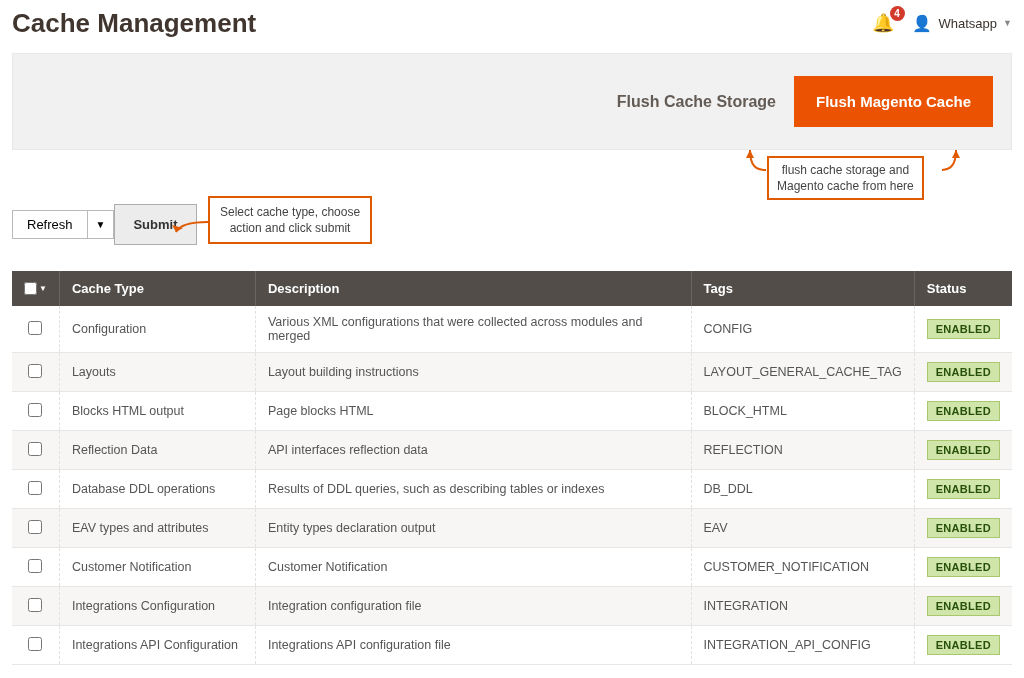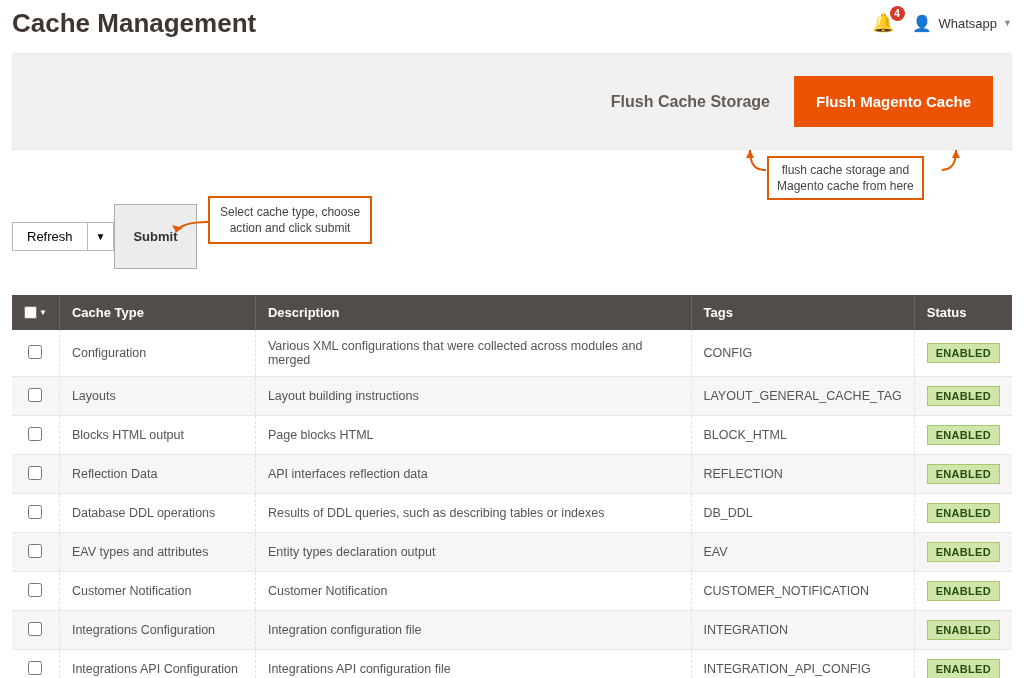--- a/index.html
+++ b/index.html
@@ -8,36 +8,36 @@
   .header-row { display: flex; align-items: flex-start; justify-content: space-between; margin-bottom: 14px; }
   .page-title { font-size: 26px; font-weight: 700; color: #41362f; }
   .user-area { display: flex; align-items: center; gap: 18px; padding-top: 4px; }
   .bell-wrap { position: relative; }
   .bell-icon { font-size: 18px; color: #3a332e; }
   .badge { position: absolute; top: -6px; right: -10px; background: #d33a2c; color: #fff; border-radius: 50%; font-size: 10px; width: 15px; height: 15px; display: flex; align-items: center; justify-content: center; font-weight: bold; }
   .user-drop { display: flex; align-items: center; gap: 6px; cursor: pointer; color: #3a332e; }
   .user-silhouette { font-size: 16px; }
   .user-caret { font-size: 9px; color: #888; }
 
-  .action-bar { background: #f1f1f1; border: 1px solid #e8e8e8; padding: 22px 18px; display: flex; justify-content: flex-end; align-items: center; gap: 24px; margin-bottom: 18px; }
+  .action-bar { background: #f1f1f1; border: 1px solid #e8e8e8; padding: 22px 18px; display: flex; justify-content: flex-end; align-items: center; gap: 18px; margin-bottom: 18px; }
   .flush-storage { font-size: 16px; font-weight: 700; color: #645b54; cursor: pointer; }
   .flush-magento { background: #eb5202; color: #fff; border: none; padding: 17px 22px; font-size: 15px; font-weight: 700; cursor: pointer; }
 
   .annot-top { position: relative; height: 40px; margin-top: -14px; margin-bottom: 10px; }
   .arrow-storage { position: absolute; left: 718px; top: -6px; }
   .arrow-magento { position: absolute; left: 930px; top: -6px; }
   .orange-stroke { stroke: #e05a00; stroke-width: 2; fill: none; }
   .orange-fill { fill: #e05a00; }
   .annot-box-top { position: absolute; left: 755px; top: 2px; border: 2px solid #e05a00; padding: 4px 8px; font-size: 12px; color: #444; text-align: center; background: #fff; line-height: 1.35; }
 
   .toolbar-row { display: flex; align-items: center; margin: 6px 0 14px 0; position: relative; }
   .refresh-btn { display: flex; }
   .refresh-main { border: 1px solid #b9b9b9; background: #fff; padding: 6px 14px; font-size: 13px; cursor: pointer; border-right: none; }
   .refresh-drop { border: 1px solid #b9b9b9; background: #fff; padding: 6px 8px; font-size: 10px; cursor: pointer; }
-  .submit-btn { border: 1px solid #adadad; background: #ececec; padding: 24px 18px; font-size: 13px; font-weight: 700; cursor: pointer; color: #333; }
+  .submit-btn { border: 1px solid #adadad; background: #ececec; padding: 12px 18px; font-size: 13px; font-weight: 700; cursor: pointer; color: #333; }
   .submit-arrow { position: absolute; left: 160px; top: 6px; }
   .annot-box-submit { position: absolute; left: 196px; top: -8px; border: 2px solid #e05a00; padding: 6px 10px; font-size: 12px; color: #444; text-align: center; background: #fff; line-height: 1.35; }
 
   table.cache { width: 100%; border-collapse: collapse; margin-top: 26px; }
   table.cache thead th { background: #524d49; color: #fff; font-weight: 700; font-size: 13px; text-align: left; padding: 10px 12px; border-right: 1px solid #6b6560; }
   table.cache thead th:last-child { border-right: none; }
   .col-check { width: 44px; text-align: center; }
   .col-type { width: 196px; }
   .col-desc { }
   .col-tags { width: 206px; }

